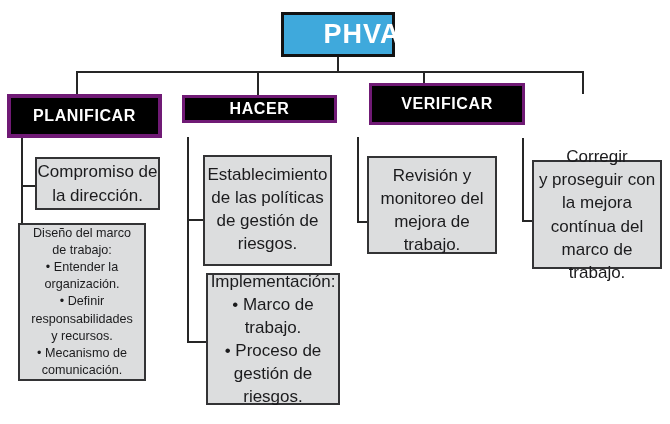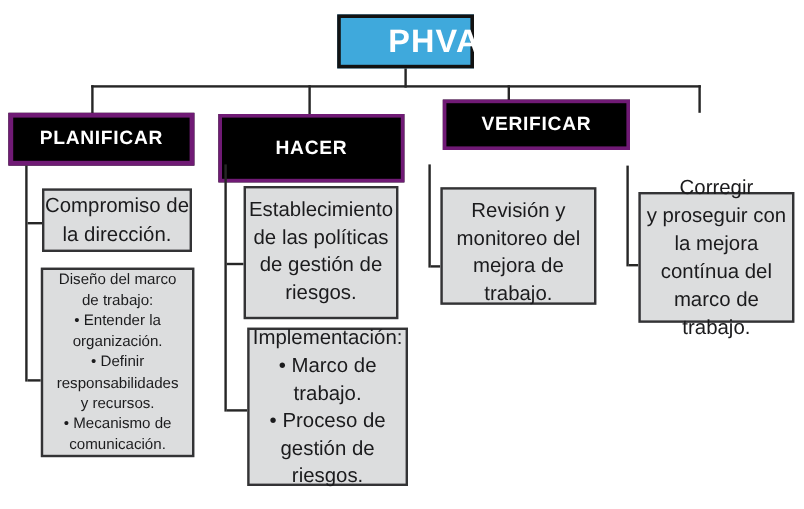--- a/index.html
+++ b/index.html
@@ -34,40 +34,40 @@
   <div class="node root" style="left:281px;top:12px;width:114px;height:45px;padding-left:48px;">PHVA</div>
 
   <div class="line" style="left:337px;top:57px;width:2px;height:16px;"></div>
   <div class="line" style="left:76px;top:71px;width:508px;height:2px;"></div>
   <div class="line" style="left:76px;top:71px;width:2px;height:24px;"></div>
   <div class="line" style="left:257px;top:71px;width:2px;height:25px;"></div>
   <div class="line" style="left:423px;top:71px;width:2px;height:25px;"></div>
   <div class="line" style="left:582px;top:71px;width:2px;height:23px;"></div>
 
   <div class="node header thick" style="left:7px;top:94px;width:155px;height:44px;">PLANIFICAR</div>
-  <div class="node header" style="left:182px;top:95px;width:155px;height:57px;">HACER</div>
+  <div class="node header" style="left:182px;top:95px;width:155px;height:28px;">HACER</div>
   <div class="node header" style="left:342px;top:83px;width:156px;height:42px;margin-left:27px;">VERIFICAR</div>
 
   <div class="line" style="left:21px;top:138px;width:2px;height:180px;"></div>
   <div class="line" style="left:23px;top:185px;width:12px;height:2px;"></div>
   <div class="line" style="left:23px;top:316px;width:11px;height:2px;"></div>
 
   <div class="line" style="left:187px;top:137px;width:2px;height:206px;"></div>
   <div class="line" style="left:189px;top:219px;width:14px;height:2px;"></div>
   <div class="line" style="left:189px;top:341px;width:17px;height:2px;"></div>
 
   <div class="line" style="left:357px;top:137px;width:2px;height:86px;"></div>
   <div class="line" style="left:359px;top:221px;width:8px;height:2px;"></div>
 
   <div class="line" style="left:522px;top:138px;width:2px;height:84px;"></div>
   <div class="line" style="left:524px;top:220px;width:8px;height:2px;"></div>
 
   <div class="node child f14" style="left:35px;top:157px;width:125px;height:53px;">Compromiso de
 la dirección.</div>
-  <div class="node child f13" style="left:34px;top:223px;width:128px;height:158px;">Diseño del marco
+  <div class="node child f13" style="left:18px;top:223px;width:128px;height:158px;">Diseño del marco
 de trabajo:
 • Entender la
 organización.
 • Definir
 responsabilidades
 y recursos.
 • Mecanismo de
 comunicación.</div>
 
   <div class="node child f14 topalign" style="left:203px;top:155px;width:129px;height:111px;">Establecimiento

